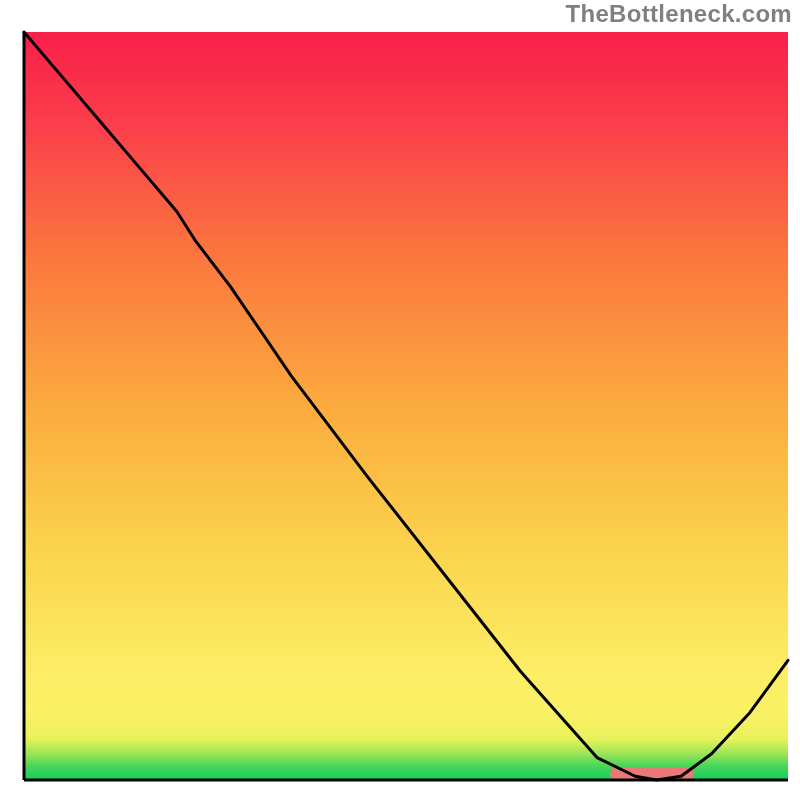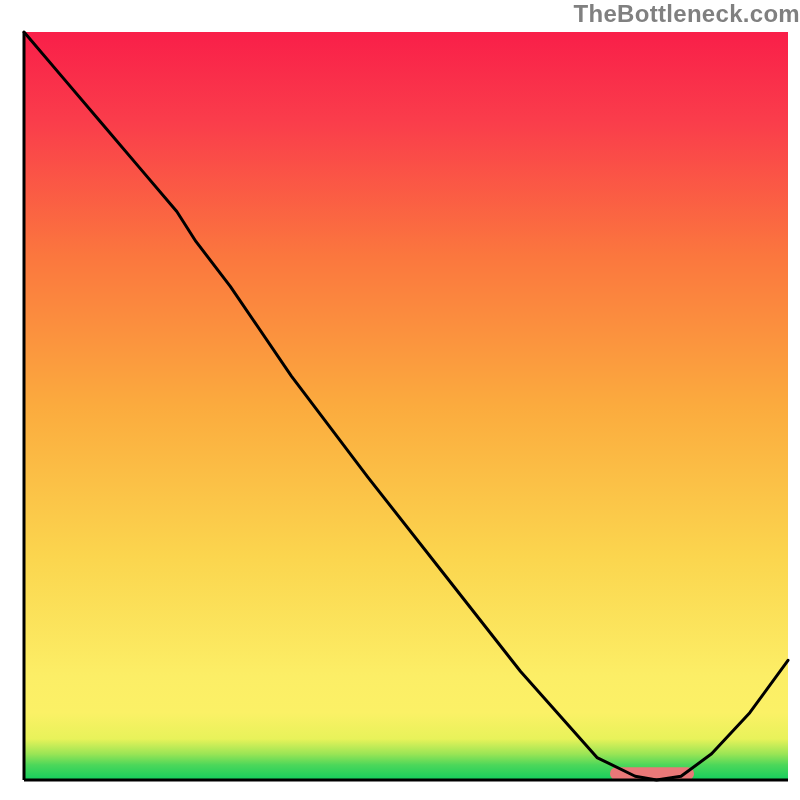--- a/index.html
+++ b/index.html
@@ -12,21 +12,21 @@
     font-family: Arial, Helvetica, sans-serif;
   }
   .wrap {
     position: relative;
     width: 800px;
     height: 800px;
   }
   .watermark {
     position: absolute;
     top: 0;
-    right: 0;
+    right: 8px;
     font-size: 24px;
     font-weight: 600;
     color: #808080;
     letter-spacing: 0.3px;
   }
   svg.chart {
     position: absolute;
     top: 0;
     left: 0;
   }

